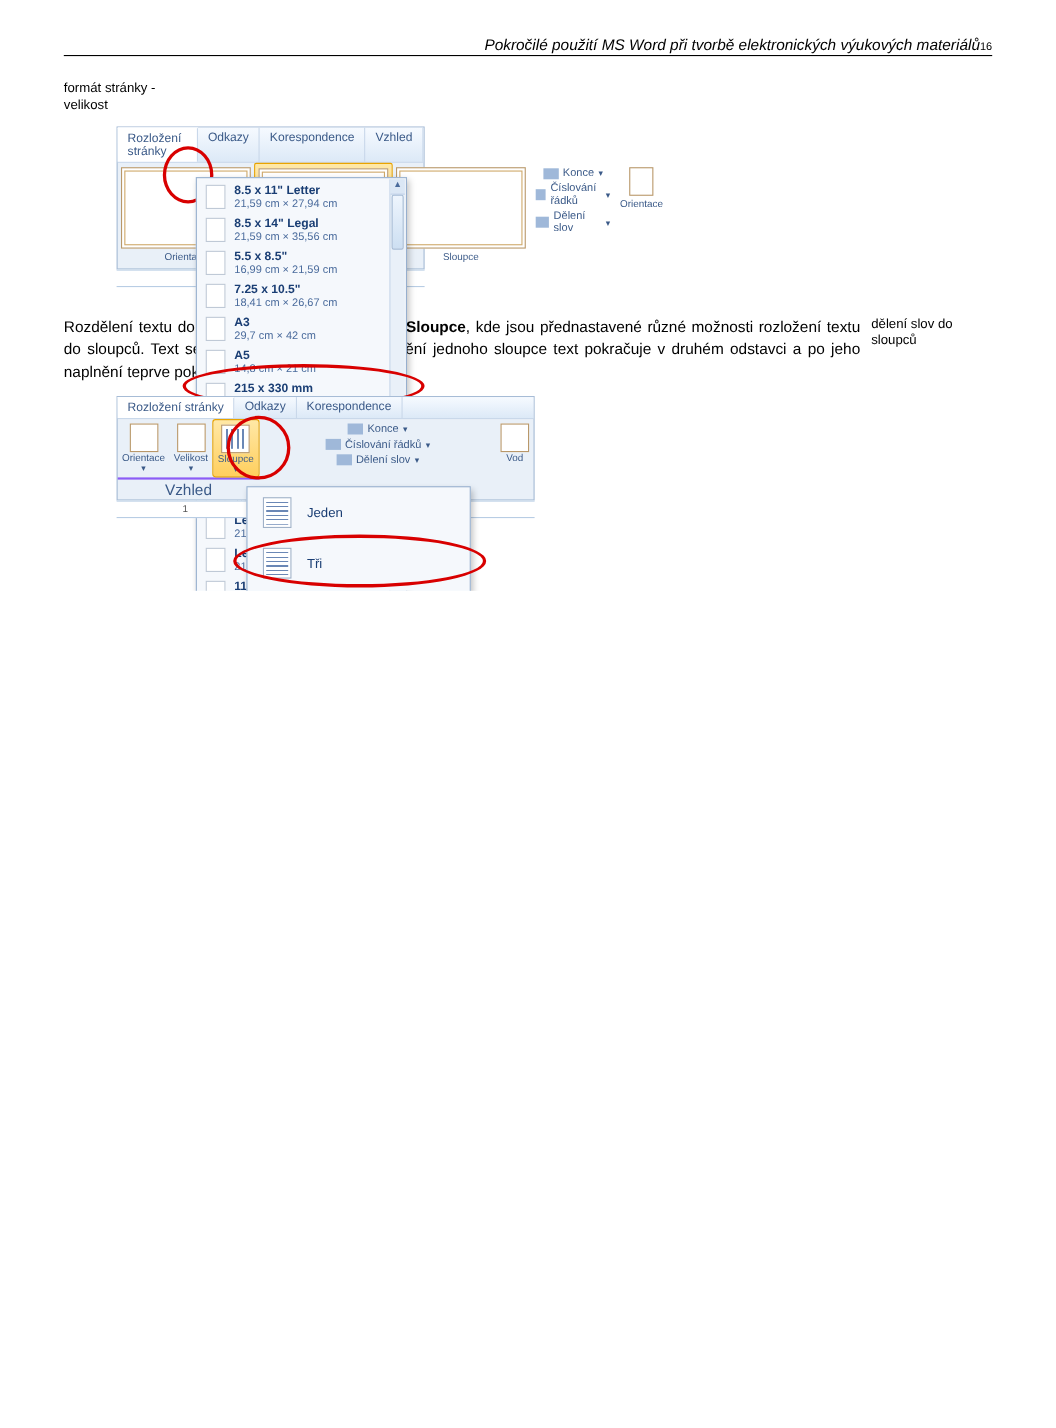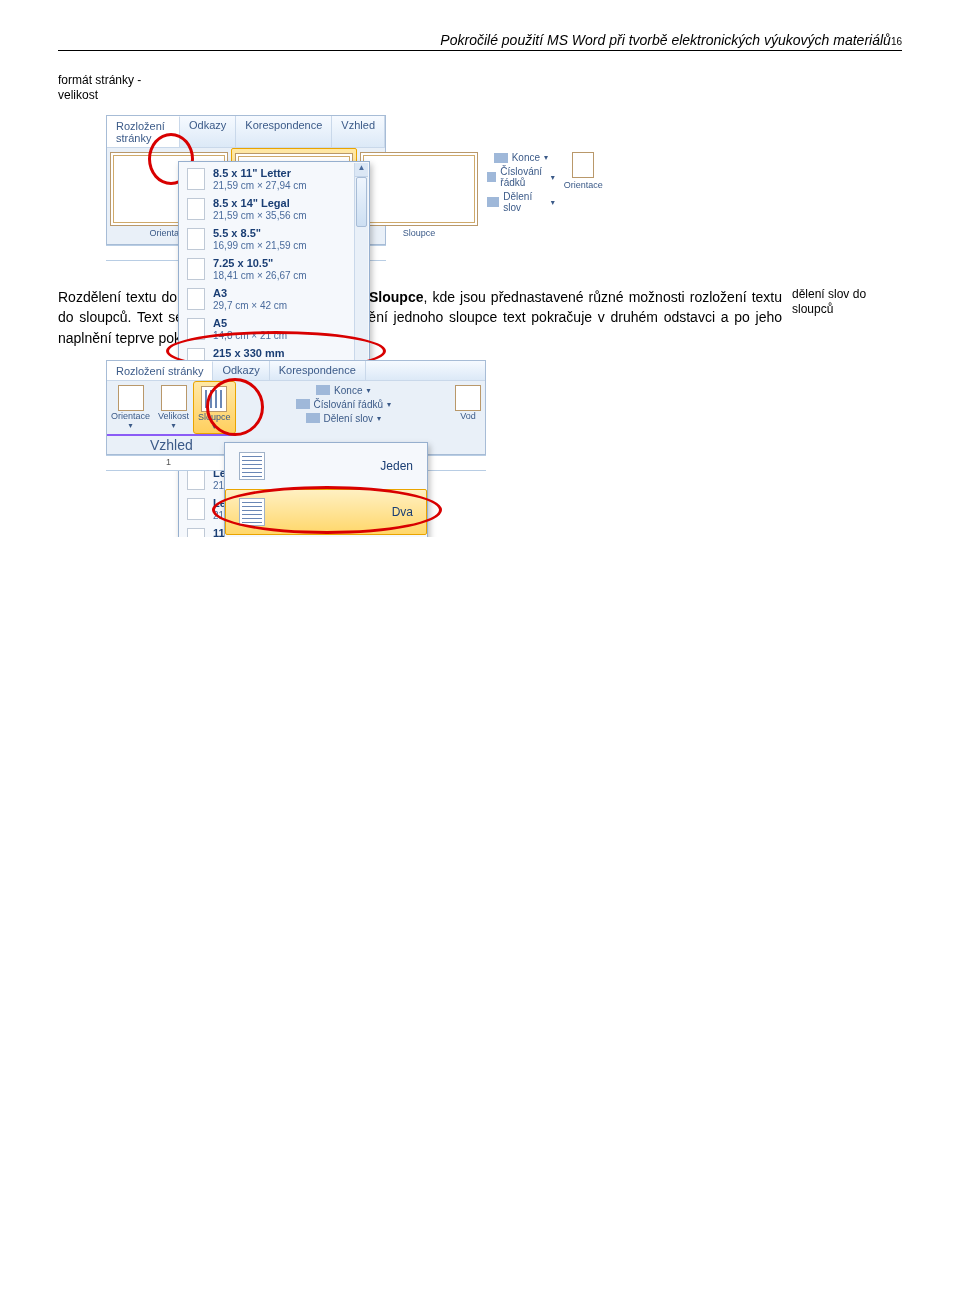--- a/index.html
+++ b/index.html
@@ -51,21 +51,21 @@
   .ribbon2 { background: #e9f0f8; border: 1px solid #a7bcd6; width: 380px; }
   .ribbon2-body { display: flex; align-items: stretch; }
   .rb-col { padding: 4px 4px 2px 4px; display:flex; flex-direction:column; align-items:center; font-size:9px; color:#3b5a88; position:relative;}
   .rb-col .lg { width: 26px; height: 26px; background:#fff; border:1px solid #b9986a; position:relative; }
   .rb-col .lg.cols::after { content:""; position:absolute; inset:3px; background: repeating-linear-gradient(90deg,#6a87b5 0 2px, transparent 2px 5px);}
   .rb-col.sel2 { background: linear-gradient(#ffe8a6,#ffcf5e); border:1px solid #e9a400; border-radius:3px; }
   .grp-label { text-align:center; font-size:14px; color:#3b5a88; border-top:2px solid #8b5cf6; padding:1px 0; }
   .ruler2 { height: 16px; background: #fff; border-top: 1px solid #b8cde4; border-bottom: 1px solid #b8cde4; width: 380px; position: relative; font-size: 9px; color: #555; }
   .ruler2 .num { position:absolute; top:1px; }
   .col-menu { position:absolute; left:118px; top:82px; width:204px; background:#f5f8fc; border:1px solid #96afce; box-shadow: 2px 3px 6px rgba(0,0,0,0.25);}
-  .col-item { display:flex; align-items:center; gap:14px; padding:9px 14px; font-size:12px; color:#1a3e74; cursor:default; position:relative;justify-content:space-between;}
+  .col-item { display:flex; align-items:center; gap:14px; padding:9px 14px; font-size:12px; color:#1a3e74; cursor:default; position:relative;}
   .col-item.hover { background: linear-gradient(#fff0c2,#ffd76a); border:1px solid #e9a400; border-radius:2px; padding:8px 13px;}
   .col-item .cic { width:26px; height:28px; background:#fff; border:1px solid #9fb1c8; position:relative; flex-shrink:0;}
   .col-item .cic::after { content:""; position:absolute; inset:2px; }
   .cic.one::after { background: repeating-linear-gradient(0deg,#6a87b5 0 1px, transparent 1px 4px);}
   .cic.two::after { background:
       repeating-linear-gradient(0deg,#6a87b5 0 1px, transparent 1px 4px),
       linear-gradient(90deg, transparent 0 46%, #fff 46% 54%, transparent 54% 100%);}
   .cic.three::after { background:
       repeating-linear-gradient(0deg,#6a87b5 0 1px, transparent 1px 4px),
       linear-gradient(90deg, transparent 0 30%, #fff 30% 36%, transparent 36% 64%, #fff 64% 70%, transparent 70% 100%);}
@@ -282,24 +282,20 @@
 
       
       <div class="red-circle" style="left:100px; top:18px; width:58px; height:58px;"></div>
 
       
       <div class="col-menu">
         <div class="col-item">
             <div class="cic one"></div>
             <span>Jeden</span>
           </div>
-        <div class="col-item hover">
-            <div class="cic two"></div>
-            <span>Dva</span>
-          </div>
         <div class="col-item">
             <div class="cic three"></div>
             <span>Tři</span>
           </div>
         <div class="col-item">
             <div class="cic left"></div>
             <span>Vlevo</span>
           </div>
         <div class="col-item">
             <div class="cic right"></div>

